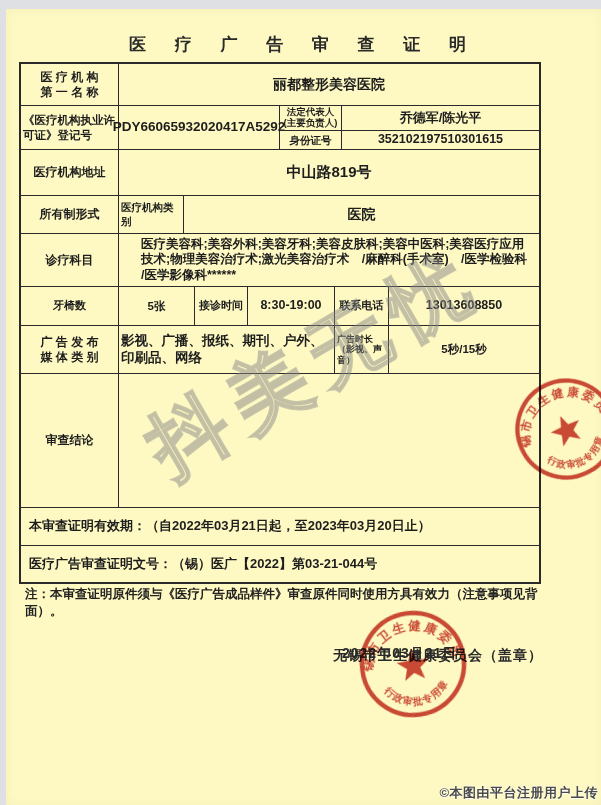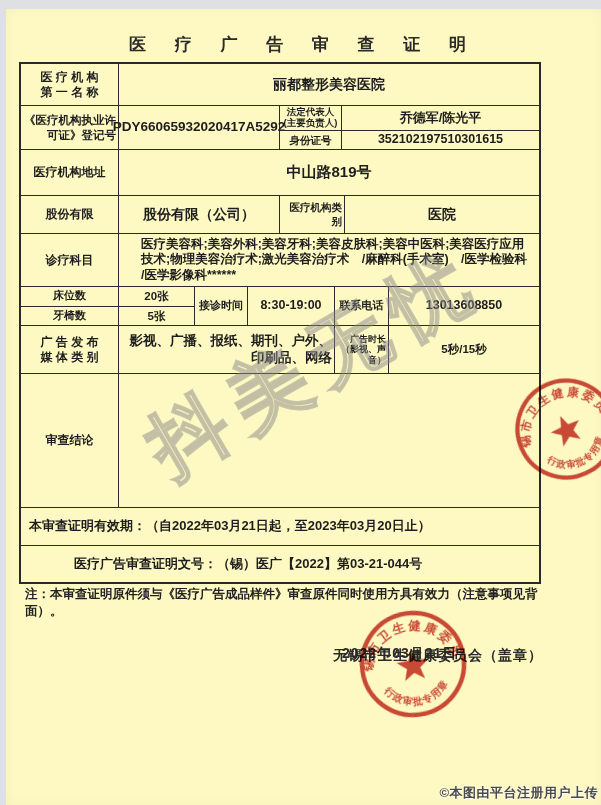--- a/index.html
+++ b/index.html
@@ -22,21 +22,21 @@
   
   .doc-table{
     position:absolute;left:13px;top:53px;width:518px;
     border:2px solid #2a2a2a;background:transparent;
   }
   .row{display:flex;border-bottom:1.5px solid #2a2a2a;}
   .row:last-child{border-bottom:none;}
   .c{
     border-right:1.5px solid #2a2a2a;
     display:flex;flex-direction:column;align-items:center;justify-content:center;
-    text-align:right;box-sizing:border-box;padding:1px 2px;
+    text-align:left;box-sizing:border-box;padding:1px 2px;
     font-weight:700;font-size:13px;line-height:1.25;
   }
   .c.last{border-right:none;}
   .lab{font-size:12px;}
   .small{font-size:9.5px;line-height:1.15;}
   .left-align{align-items:flex-start;text-align:left;padding:3px 6px;}
   .w-label{width:98px;flex:0 0 auto;}
   .grow{flex:1 1 auto;}
   .subcol{display:flex;flex-direction:column;flex:1 1 auto;}
   .subrow{display:flex;flex:1 1 auto;border-bottom:1.5px solid #2a2a2a;}
@@ -113,37 +113,32 @@
         </div>
       </div>
     </div>
 
     <div class="row" style="height:45px;">
       <div class="c w-label lab">医疗机构地址</div>
       <div class="c grow last" style="font-size:15px;">中山路819号</div>
     </div>
 
     <div class="row" style="height:37px;">
-      <div class="c w-label lab">股份有限</div>
-      <div class="c" style="width:161px;flex:0 0 auto;font-size:14px;">股份有限（公司）</div>
+      <div class="c w-label lab">所有制形式</div>
       <div class="c lab" style="width:65px;flex:0 0 auto;font-size:10.5px;">医疗机构类别</div>
       <div class="c grow last" style="font-size:14px;">医院</div>
     </div>
 
     <div class="row" style="height:52px;">
       <div class="c w-label lab">诊疗科目</div>
       <div class="c grow last left-align" style="font-size:12.5px;justify-content:center;margin-left:16px;">医疗美容科;美容外科;美容牙科;美容皮肤科;美容中医科;美容医疗应用技术;物理美容治疗术;激光美容治疗术　/麻醉科(手术室)　/医学检验科 /医学影像科******</div>
     </div>
 
     <div class="row" style="height:38px;">
       <div class="subcol" style="flex:0 0 auto;width:174px;">
-        <div class="subrow">
-          <div class="c lab" style="width:98px;flex:0 0 auto;font-size:11px;">床位数</div>
-          <div class="c grow last" style="font-size:11.5px;border-right:1.5px solid #2a2a2a;">20张</div>
-        </div>
         <div class="subrow">
           <div class="c lab" style="width:98px;flex:0 0 auto;font-size:11px;">牙椅数</div>
           <div class="c grow last" style="font-size:11.5px;border-right:1.5px solid #2a2a2a;">5张</div>
         </div>
       </div>
       <div class="c lab" style="width:53px;flex:0 0 auto;font-size:11px;">接诊时间</div>
       <div class="c" style="width:87px;flex:0 0 auto;font-size:12.5px;">8:30-19:00</div>
       <div class="c lab" style="width:54px;flex:0 0 auto;font-size:11px;">联系电话</div>
       <div class="c grow last" style="font-size:12.5px;">13013608850</div>
     </div>
@@ -159,21 +154,21 @@
     </div>
 
     <div class="row" style="height:133px;">
       <div class="c w-label lab">审查结论</div>
     </div>
 
     <div class="row" style="height:37px;">
       <div class="c grow last fullcell">本审查证明有效期：（自2022年03月21日起，至2023年03月20日止）</div>
     </div>
 
-    <div class="row" style="height:36px;padding-left:45px;">
+    <div class="row" style="height:36px;">
       <div class="c grow last fullcell">医疗广告审查证明文号：（锡）医广【2022】第03-21-044号</div>
     </div>
 
   </div>
 
   <div class="note">注：本审查证明原件须与《医疗广告成品样件》审查原件同时使用方具有效力（注意事项见背面）。</div>
 
   <div class="issuer">无锡市卫生健康委员会（盖章）</div>
   <div class="issue-date">2022年03月21日</div>
 

